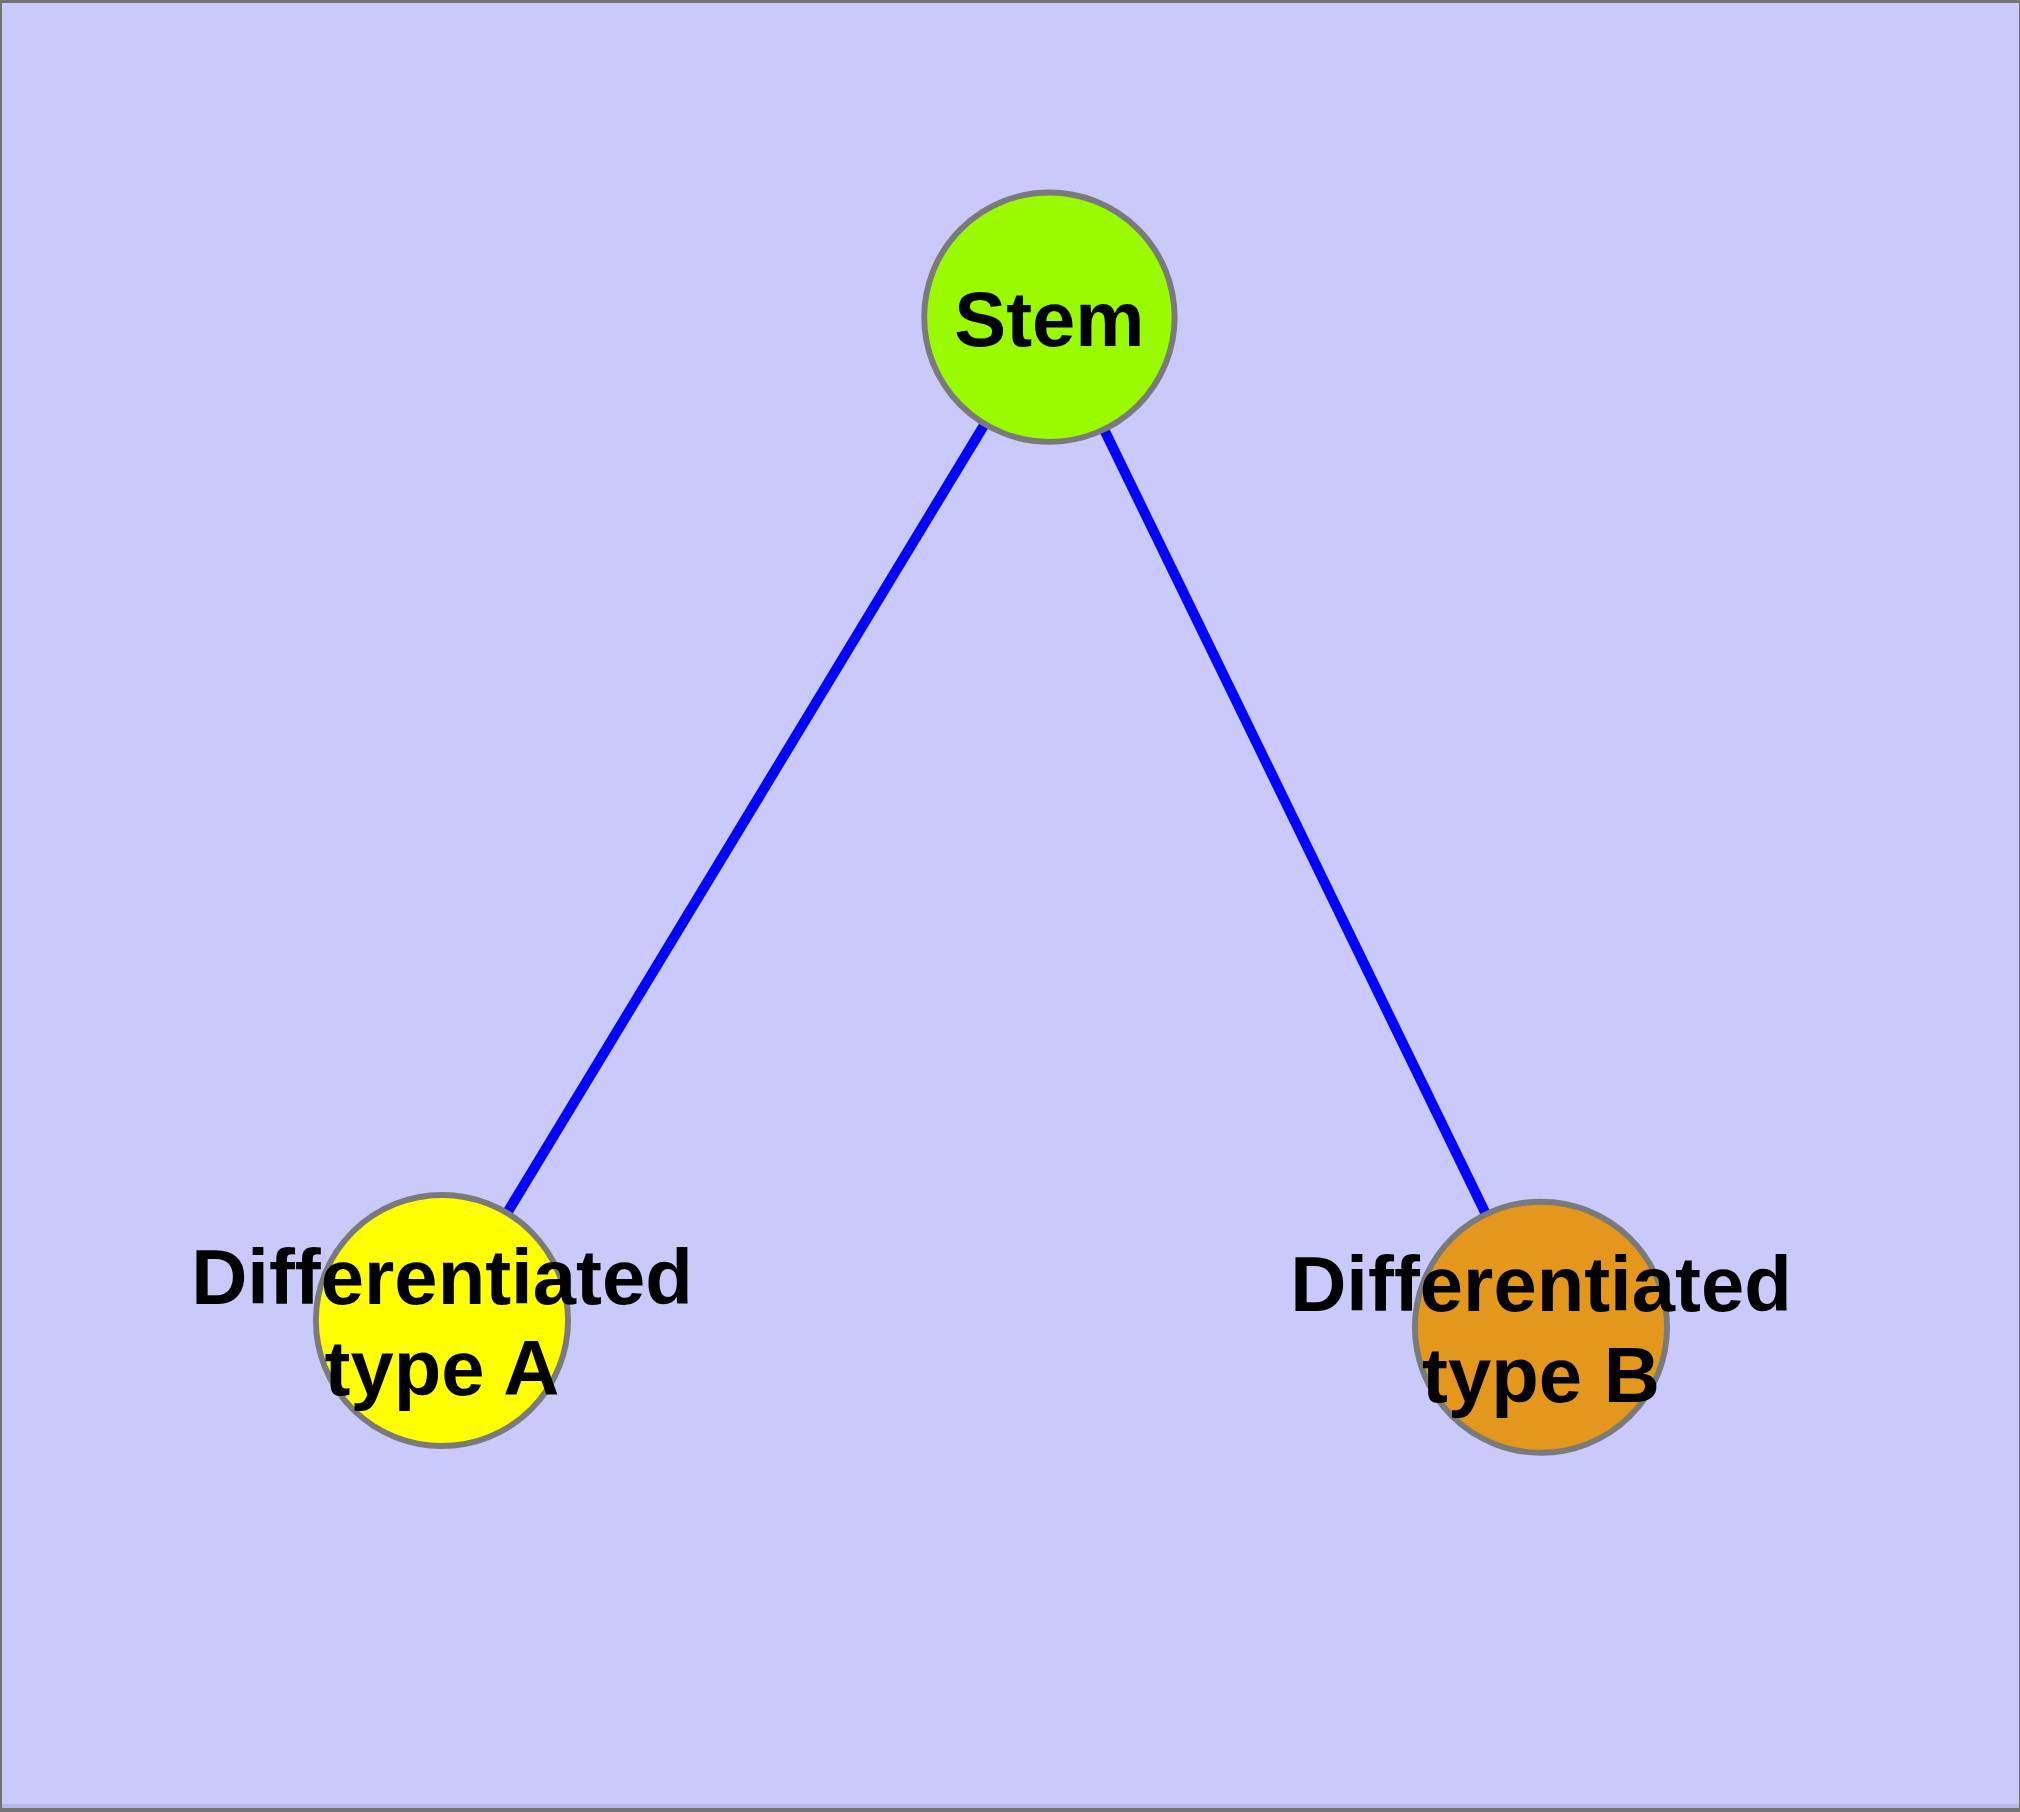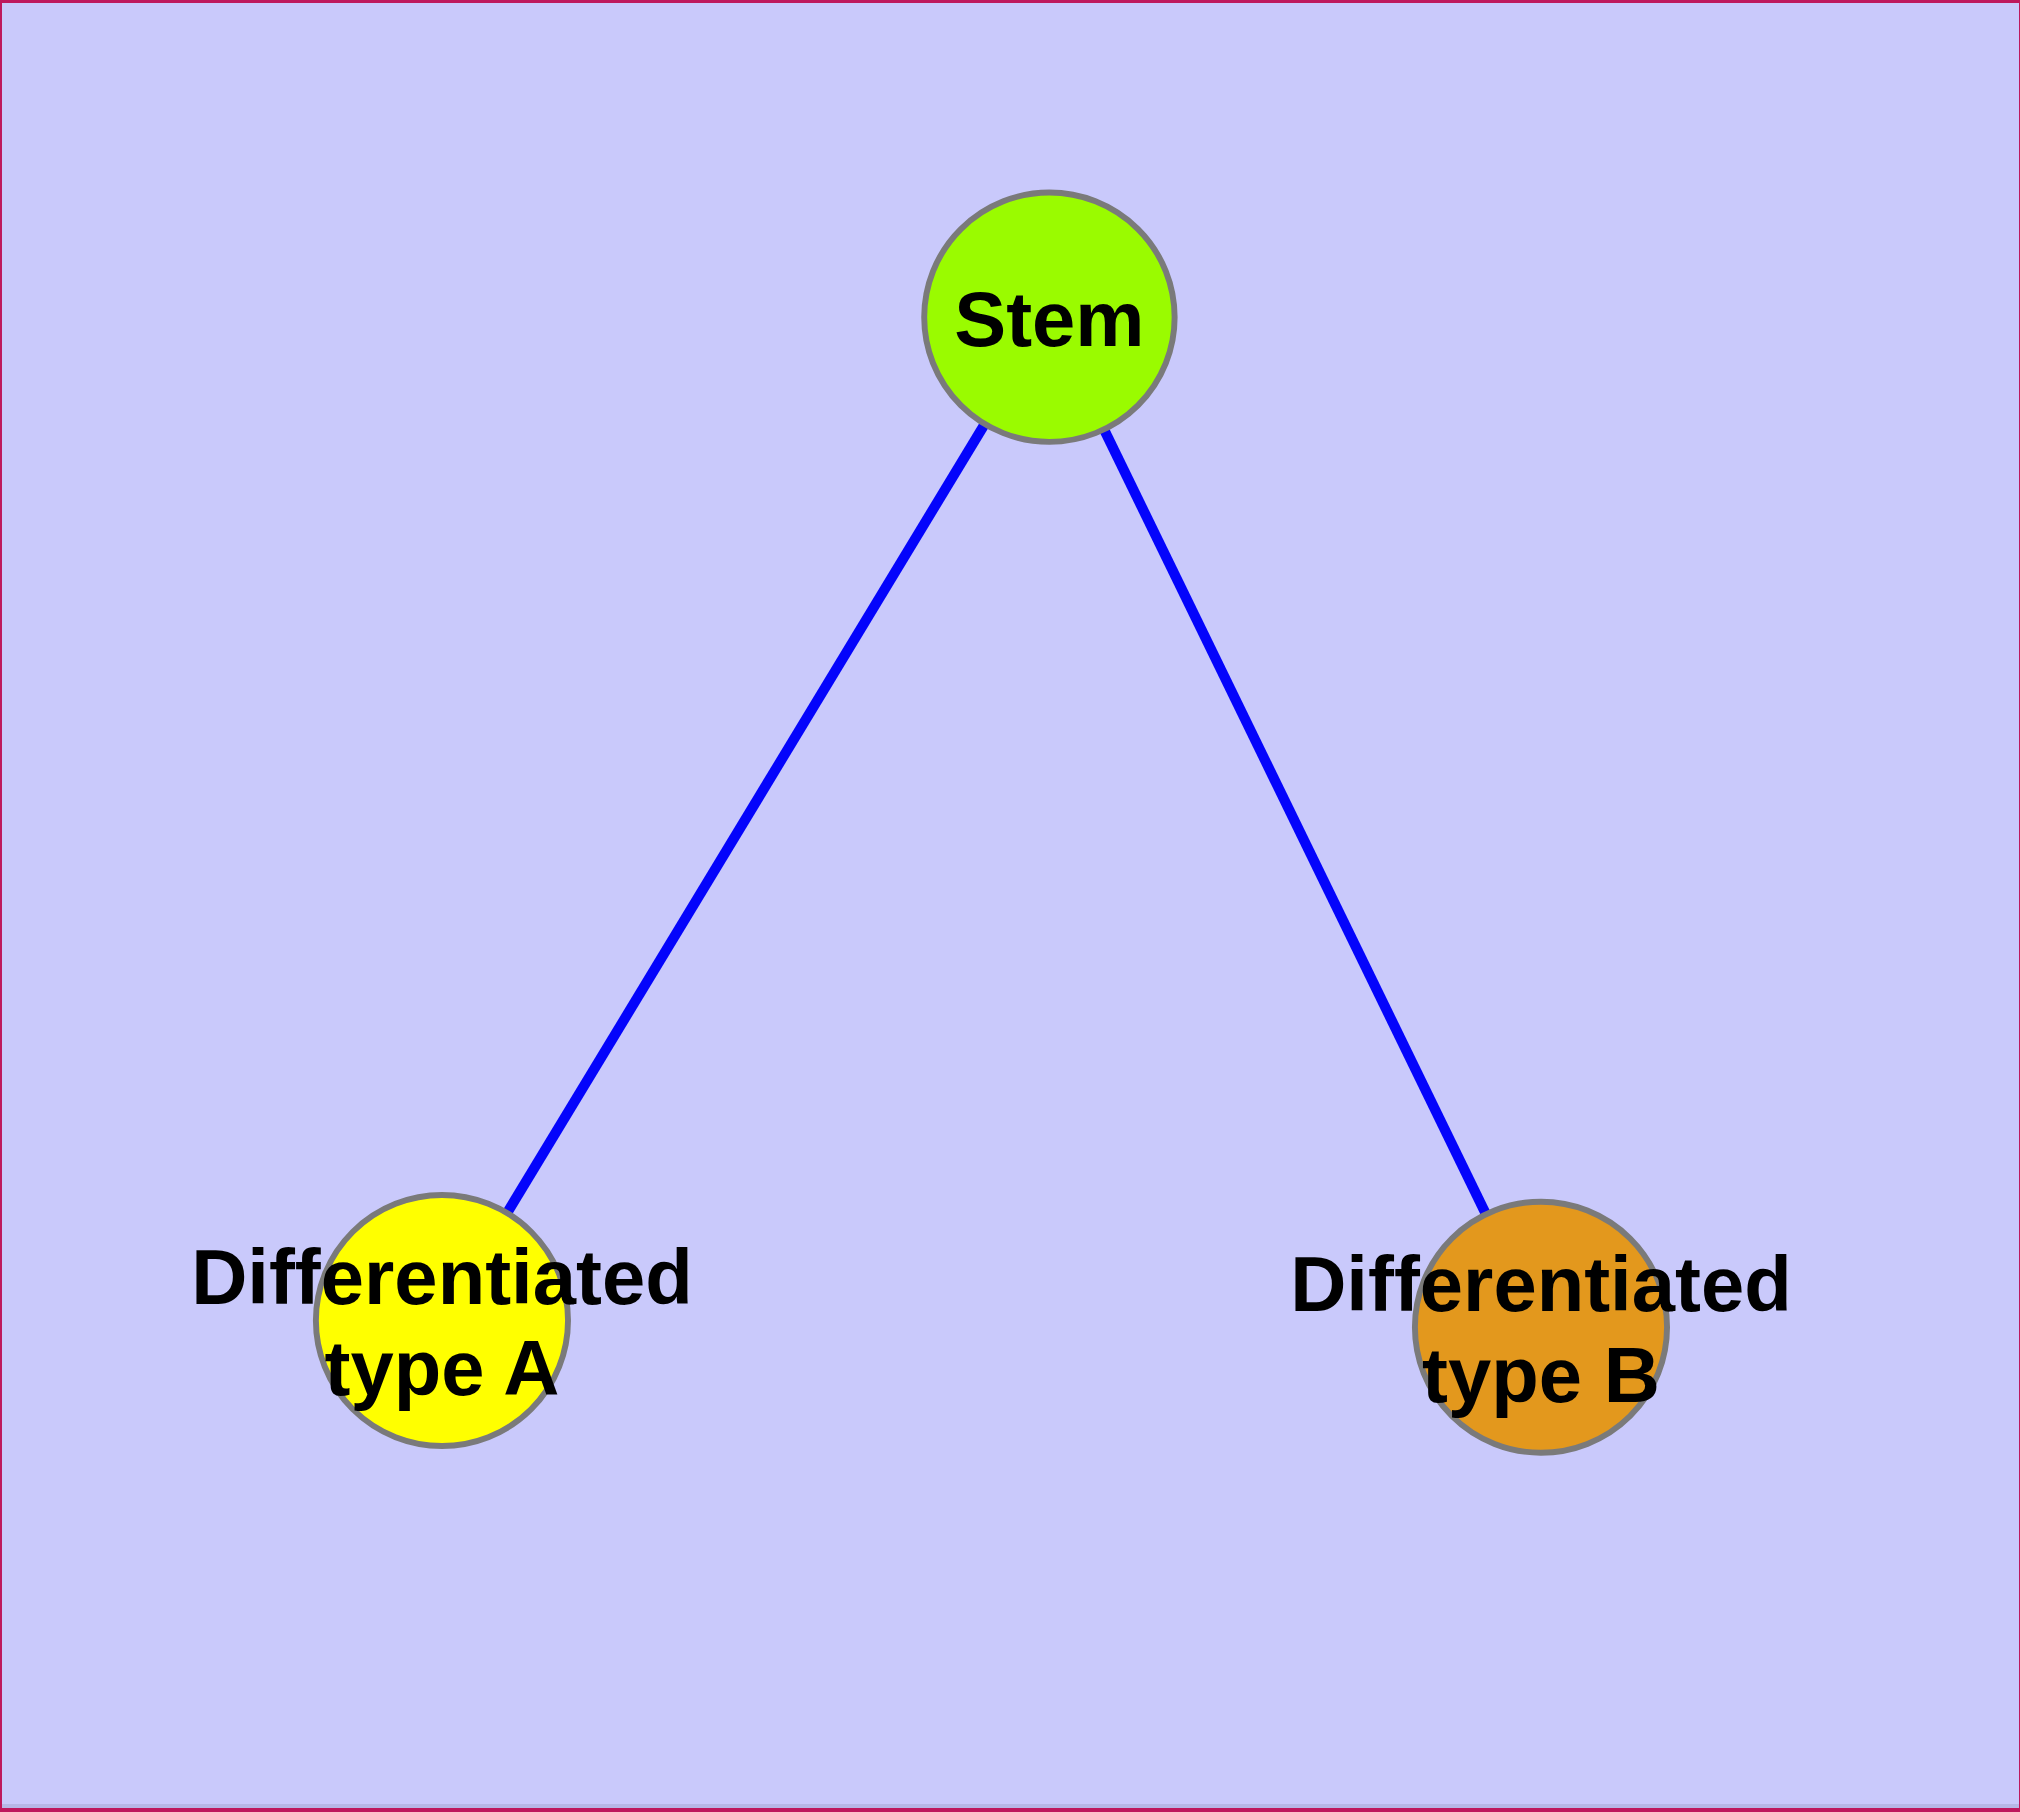--- a/index.html
+++ b/index.html
@@ -7,21 +7,21 @@
     padding: 0;
     background: #ffffff;
   }
   body {
     font-family: "Liberation Sans", sans-serif;
   }
   .stage {
     position: relative;
     width: 2021px;
     height: 1812px;
-    background: #be185d;
+    background: #737373;
     overflow: hidden;
   }
   .plot-area {
     position: absolute;
     left: 1.7px;
     top: 2.5px;
     width: 2017px;
     height: 1805px;
     border-bottom: 4.2px solid #b7b7e6;
     box-sizing: border-box;

